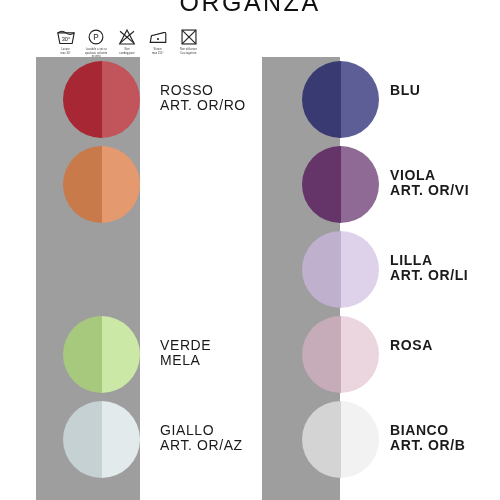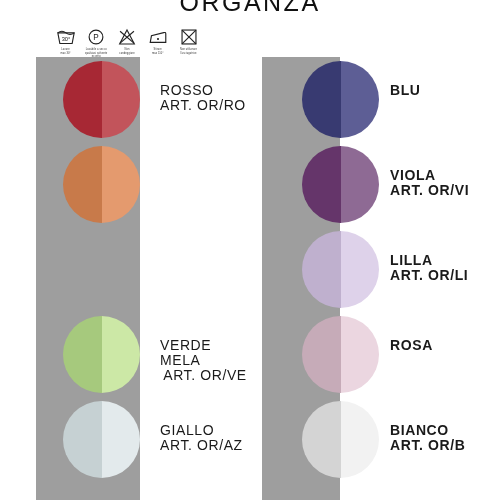--- a/index.html
+++ b/index.html
@@ -144,21 +144,20 @@
       </div>
 
 
       <div class="row" style="top:255px">
         <div class="swatch">
           <div class="half half-l" style="background: rgb(166, 201, 125);"></div>
           <div class="half half-r" style="background: rgb(204, 232, 166);"></div>
         </div>
         <div class="label">
           <span class="name">VERDE MELA</span>
-          <span class="code">ART. OR/VE</span>
         </div>
       </div>
 
       <div class="row" style="top:340px">
         <div class="swatch">
           <div class="half half-l" style="background: rgb(198, 209, 211);"></div>
           <div class="half half-r" style="background: rgb(227, 234, 236);"></div>
         </div>
         <div class="label">
           <span class="name">GIALLO</span>

